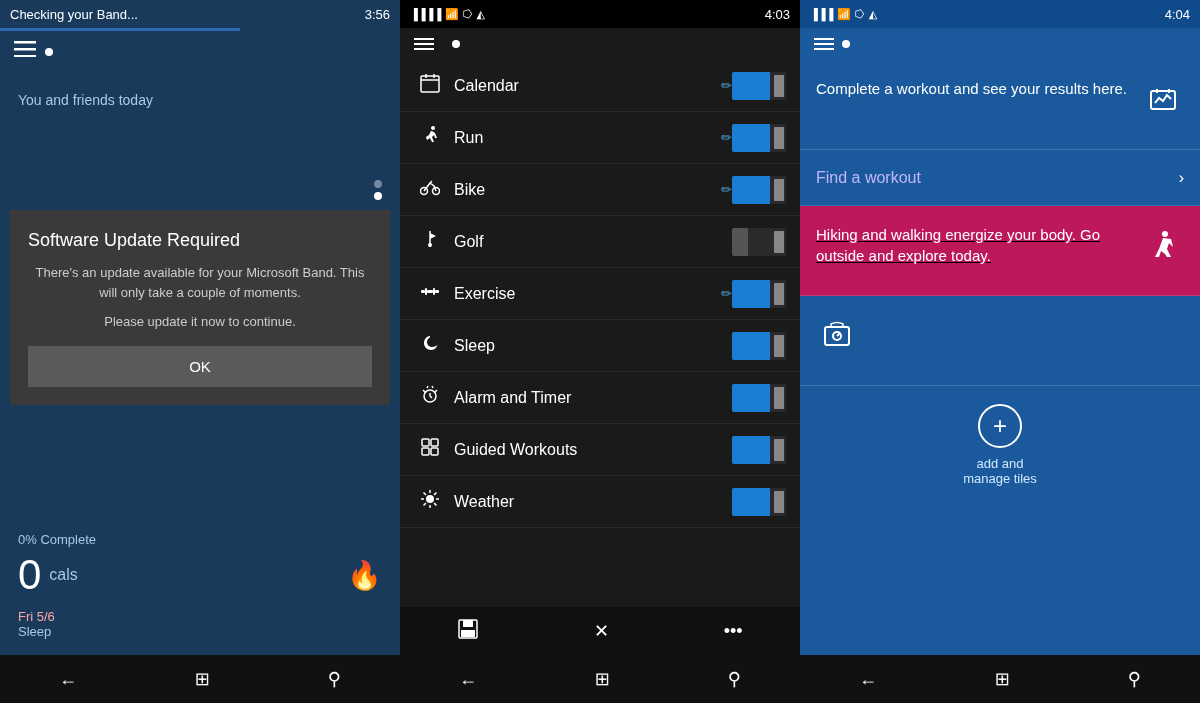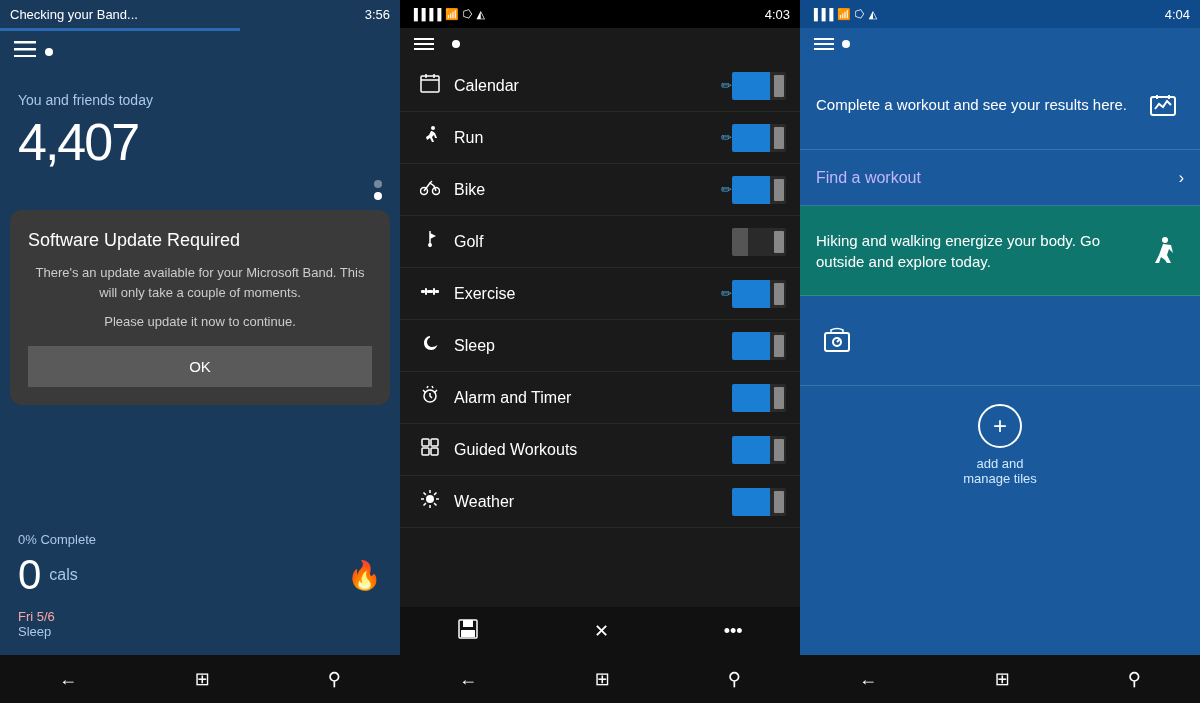--- a/index.html
+++ b/index.html
@@ -72,21 +72,21 @@
     }
     .dot.active { background: #fff; }
 
     
     .dialog-overlay {
       position: absolute;
       top: 210px;
       left: 10px;
       right: 10px;
       background: #3a3a3a;
-      border-radius: 12px;
+      border-radius: 0;
       padding: 20px 18px 18px;
       color: #fff;
       z-index: 10;
     }
     .dialog-title {
       font-size: 18px;
       font-weight: 400;
       margin-bottom: 12px;
     }
     .dialog-body {
@@ -274,21 +274,21 @@
     .p3-content {
       display: flex;
       flex-direction: column;
       height: calc(703px - 28px - 48px - 48px);
       overflow-y: auto;
     }
     .p3-card {
       border-bottom: 1px solid rgba(255,255,255,0.15);
       padding: 18px 16px;
       display: flex;
-      align-items: center;
+      align-items: flex-start;
       min-height: 90px;
       background: #1a5a9c;
     }
     .p3-card-text {
       flex: 1;
       color: #fff;
       font-size: 15px;
       line-height: 1.4;
     }
     .p3-card-icon {
@@ -364,21 +364,20 @@
     <svg width="22" height="16" viewBox="0 0 22 16">
         <rect y="0" width="22" height="2.5" fill="white"></rect>
         <rect y="7" width="22" height="2.5" fill="white"></rect>
         <rect y="14" width="22" height="2.5" fill="white"></rect>
       </svg>
     <span style="display:inline-block;width:8px;height:8px;border-radius:50%;background:#fff;margin-left:4px;vertical-align:middle;"></span>
   </div>
 
   <div class="panel1-content">
     <div class="friends-label">You and friends today</div>
-    <div class="step-count">4,407</div>
   </div>
 
   <div class="dots-indicator">
     <div class="dot"></div>
     <div class="dot active"></div>
   </div>
 
   <div class="dialog-overlay">
     <div class="dialog-title">Software Update Required</div>
     <div class="dialog-body">
@@ -634,21 +633,21 @@
             <line x1="22" y1="6" x2="22" y2="10" stroke="white" stroke-width="2"></line>
           </svg>
       </div>
     </div>
 
     <div class="p3-link-card">
       <span class="p3-link-text">Find a workout</span>
       <span class="p3-link-arrow">›</span>
     </div>
 
-    <div class="p3-card" style="background:#0f766e;">
+    <div class="p3-card" style="background:#be185d;text-decoration:underline;">
       <span class="p3-card-text">Hiking and walking energize your body. Go outside and explore today.</span>
       <div class="p3-card-icon">
         <svg width="32" height="32" viewBox="0 0 32 32" fill="white">
             <circle cx="18" cy="5" r="3" fill="white"></circle>
             <path d="M16 9 L12 20 L8 28 L12 28 L14 22 L18 25 L20 28 L24 28 L20 20 L22 14 L26 18 L24 10 Z" fill="white"></path>
           </svg>
       </div>
     </div>
 
     <div class="p3-card">

